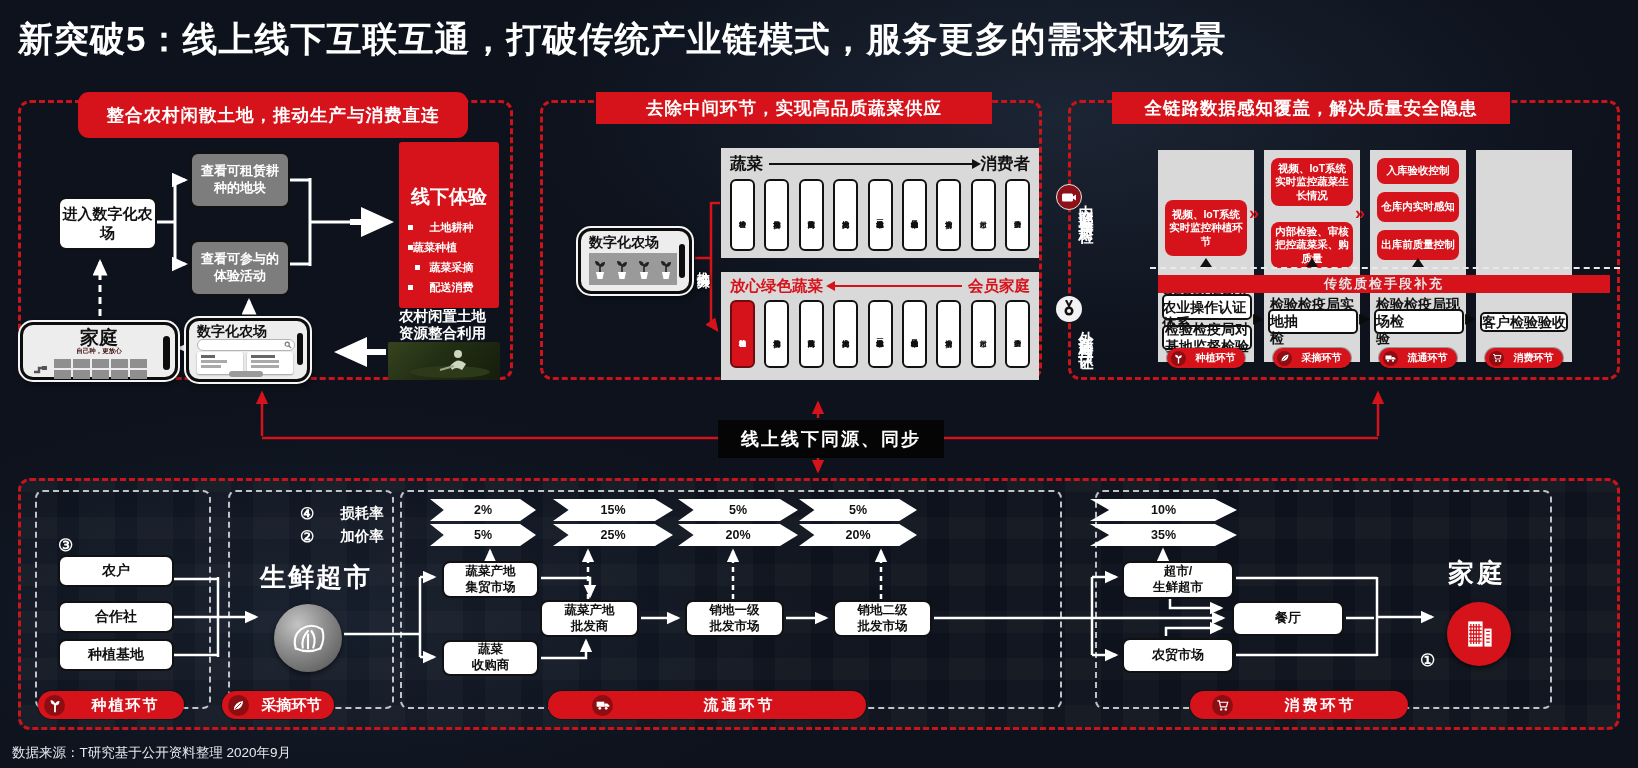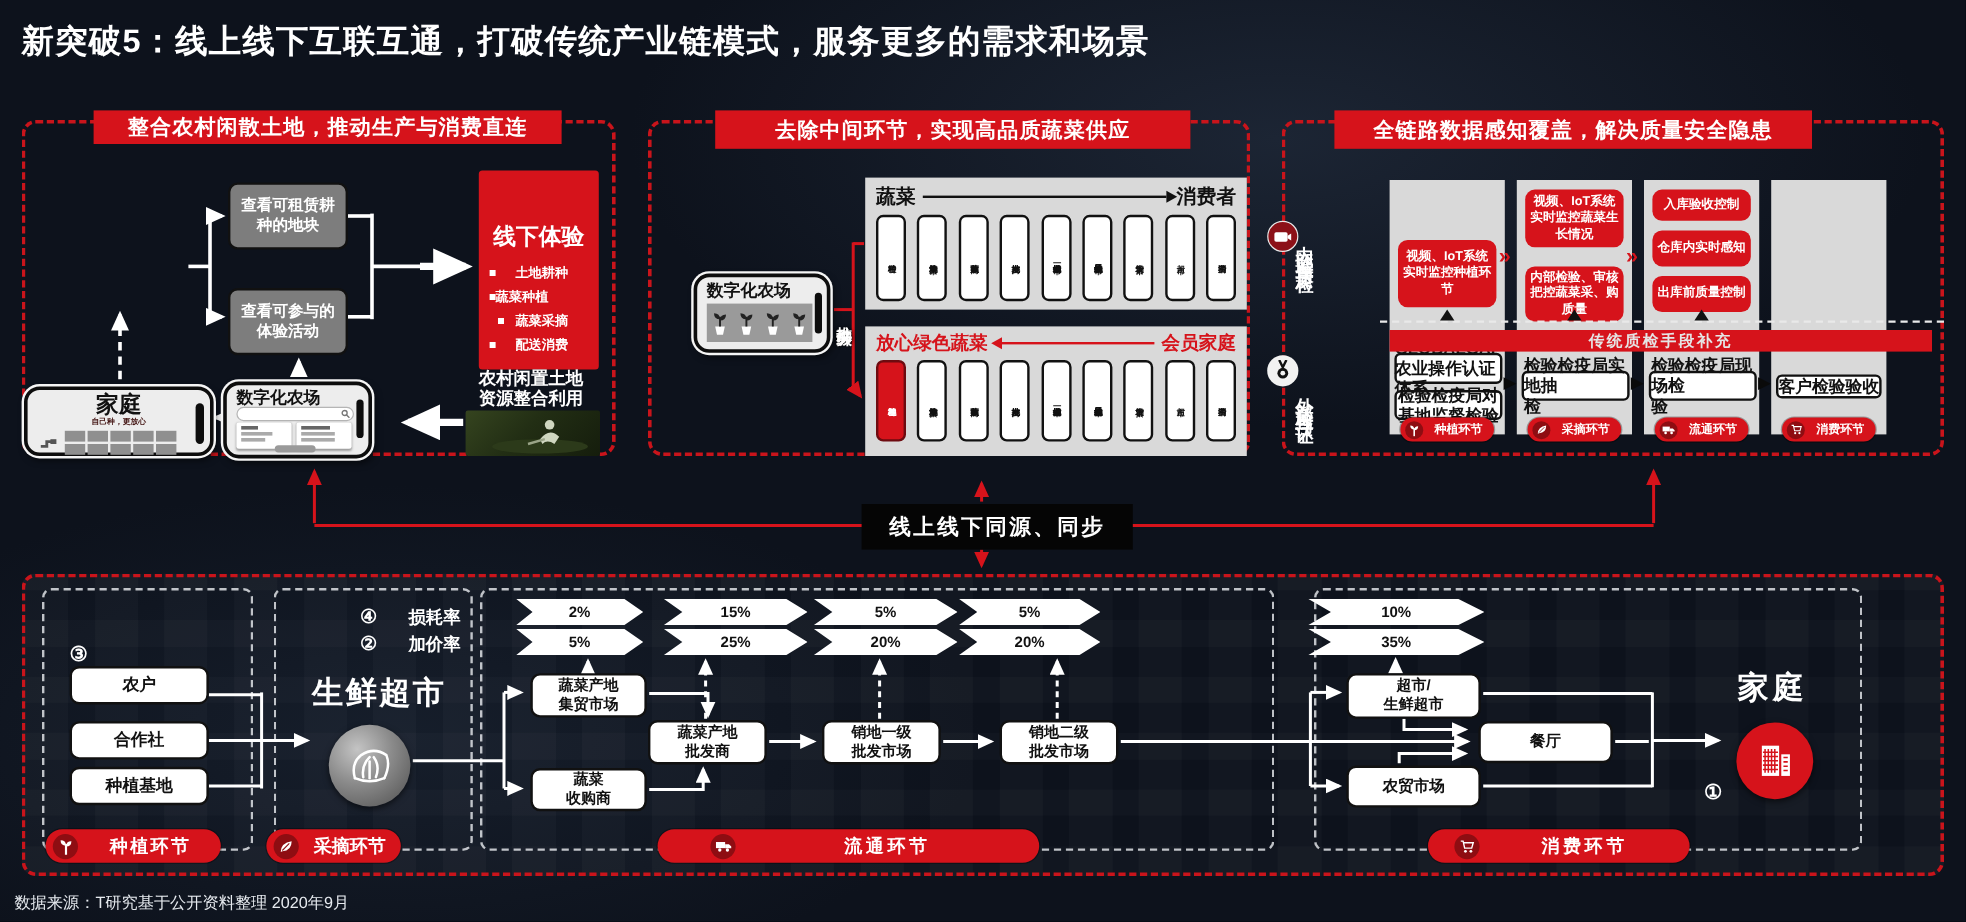--- a/index.html
+++ b/index.html
@@ -45,21 +45,21 @@
   svg.overlay{position:absolute;left:0;top:0;z-index:9;pointer-events:none;}
   .citybg{background:
      repeating-linear-gradient(90deg, rgba(255,255,255,.022) 0 36px, rgba(255,255,255,0) 36px 58px),
      repeating-linear-gradient(0deg, rgba(255,255,255,.018) 0 22px, rgba(255,255,255,0) 22px 47px);}
 </style>
 </head>
 <body>
 
 <div id="stage">
 
-  <div class="abs ttl" style="left:18px;top:16px;font-size:27px;letter-spacing:1px;">新突破5：线上线下互联互通，打破传统产业链模式，服务更多的需求和场景</div>
+  <div class="abs ttl" style="left:18px;top:16px;font-size:35px;letter-spacing:1px;">新突破5：线上线下互联互通，打破传统产业链模式，服务更多的需求和场景</div>
 
   <svg class="overlay" width="1638" height="768">
     <defs>
       <marker id="aw" markerWidth="6" markerHeight="6" refX="4.5" refY="2.5" orient="auto">
         <path d="M0,0 L5.5,2.5 L0,5 Z" fill="#fff"></path>
         </marker>
       <marker id="ar" markerWidth="6" markerHeight="6" refX="4.5" refY="2.5" orient="auto">
         <path d="M0,0 L5.5,2.5 L0,5 Z" fill="#d6131b"></path>
         </marker>
     </defs>
@@ -118,22 +118,23 @@
       <path d="M1377,617 L1432,617" marker-end="url(#aw)"></path>
       <path d="M490,561 L490,551" stroke-dasharray="5 4" marker-end="url(#aw)"></path>
       <path d="M588,599 L588,551" stroke-dasharray="5 4" marker-end="url(#aw)"></path>
       <path d="M733,599 L733,551" stroke-dasharray="5 4" marker-end="url(#aw)"></path>
       <path d="M881,599 L881,551" stroke-dasharray="5 4" marker-end="url(#aw)"></path>
       <path d="M1163,560 L1163,550" stroke-dasharray="5 4" marker-end="url(#aw)"></path>
     </g>
   </svg>
 
   <div class="abs dashpanel" style="left:18px;top:100px;width:495px;height:280px;"></div>
-  <div class="abs header-tab" style="left:78px;top:92px;width:390px;height:28px;">整合农村闲散土地，推动生产与消费直连</div>
-
+  <div class="abs header-tab" style="left:78px;top:92px;width:390px;height:46px;border-radius:11px;">整合农村闲散土地，推动生产与消费直连</div>
+
+  <div class="abs whitebox" style="left:58px;top:197px;width:99px;height:53px;font-size:15px;">进入数字化农场</div>
   <div class="abs graybox" style="left:190px;top:152px;width:100px;height:56px;font-size:13px;padding:2px 6px;">查看可租赁耕种的地块</div>
   <div class="abs graybox" style="left:190px;top:240px;width:100px;height:56px;font-size:13px;padding:2px 6px;">查看可参与的体验活动</div>
 
   <div class="abs" style="left:399px;top:142px;width:100px;height:166px;background:#d6131b;border-radius:3px;z-index:11;display:flex;flex-direction:column;">
     <div style="margin-top:42px;text-align:center;color:#fff;font-weight:bold;font-size:19px;">线下体验</div>
     <div style="margin-top:10px;display:flex;flex-direction:column;gap:5px;">
       <div style="display:flex;align-items:center;padding:0 9px;">
         <span style="width:5px;height:5px;background:#fff;flex:none;"></span>
         <span style="flex:1;text-align:center;color:#fff;font-weight:bold;font-size:11px;">土地耕种</span>
         </div>

